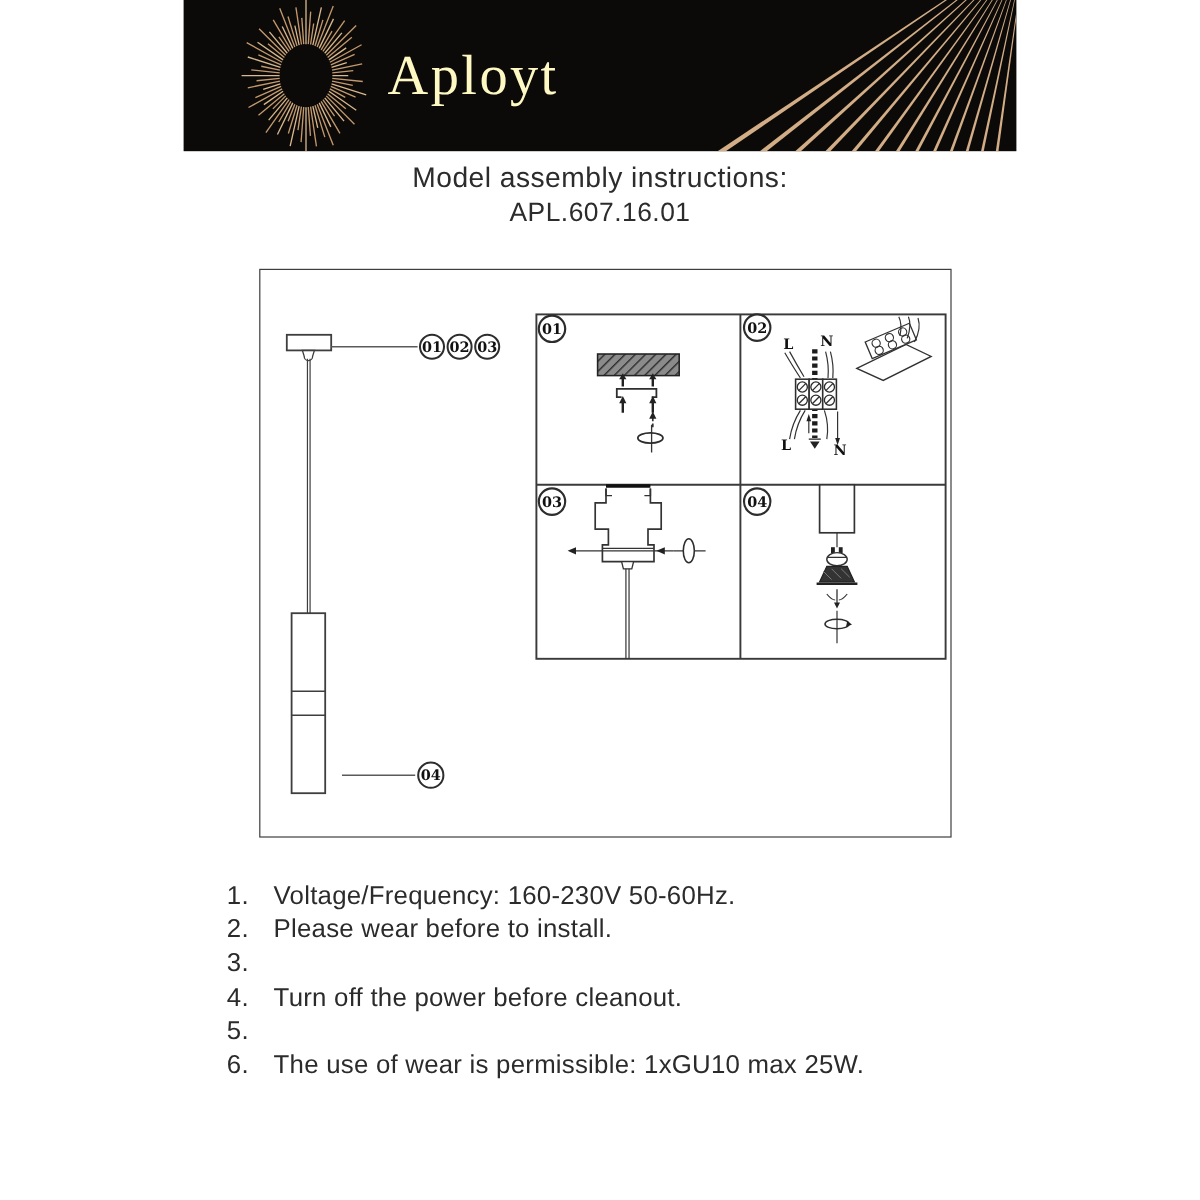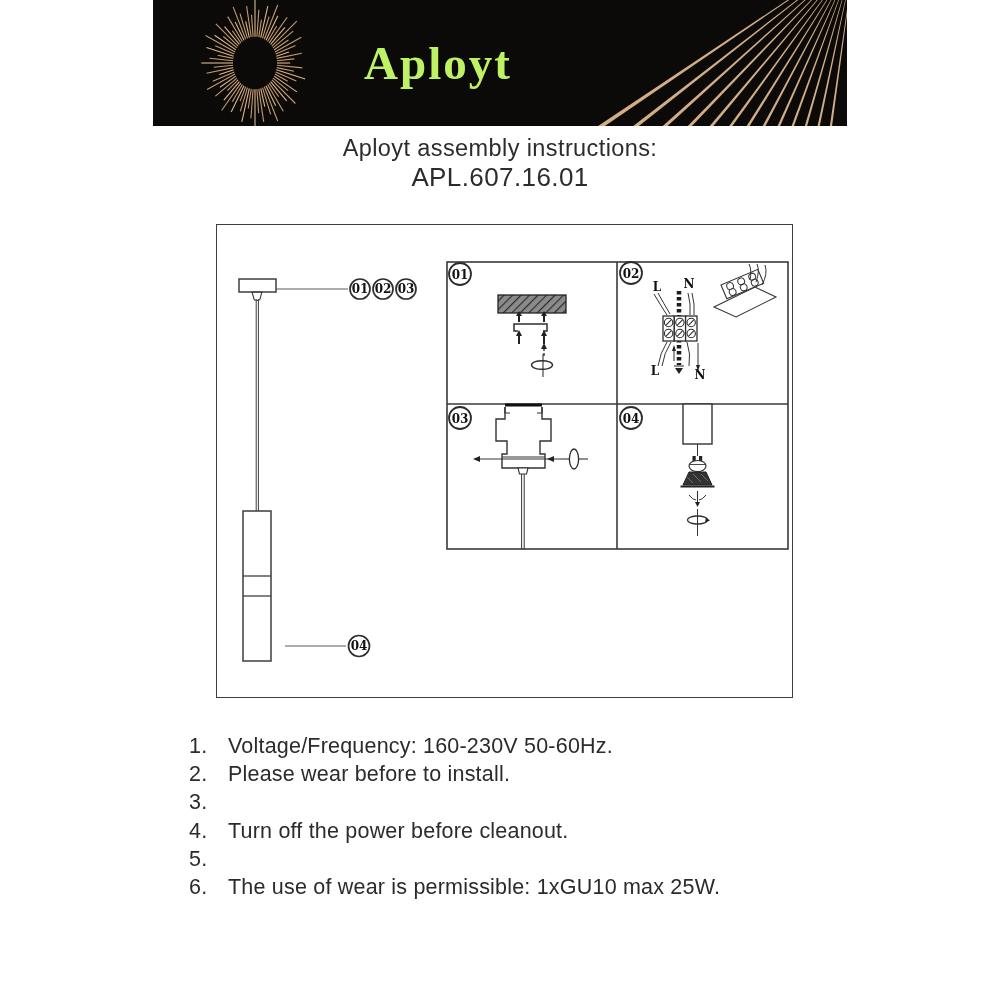--- a/index.html
+++ b/index.html
@@ -4,28 +4,28 @@
 <style>
   html,body{margin:0;padding:0;background:#ffffff;}
   .page{position:relative;width:1000px;height:1000px;background:#ffffff;overflow:hidden;
         font-family:"Liberation Sans",sans-serif;color:#2b2b2b;}
 
   
   .header-bar{position:absolute;left:153px;top:0;width:694px;height:126px;
               background:#0c0a08;overflow:hidden;}
   .sunburst{position:absolute;left:30px;top:0;}
   .brand{position:absolute;left:170px;top:28px;width:230px;height:70px;
-         font-family:"Liberation Serif",serif;font-size:47px;font-weight:700;
-         color:#bef264;letter-spacing:2px;line-height:70px;text-align:center;}
+         font-family:"Liberation Serif",serif;font-size:47px;font-weight:400;
+         color:#fef9c3;letter-spacing:2px;line-height:70px;}
   .fan{position:absolute;right:0;top:0;}
 
   
   .title-wrap{position:absolute;left:0;top:133px;width:1000px;text-align:center;}
   .title-line1{font-size:23.5px;font-weight:500;letter-spacing:0.4px;color:#2c2c2c;line-height:30px;}
-  .title-line2{font-size:26px;font-weight:500;letter-spacing:0.4px;color:#2c2c2c;line-height:28px;}
+  .title-line2{font-size:22px;font-weight:500;letter-spacing:0.4px;color:#2c2c2c;line-height:28px;}
 
   
   .diagram-box{position:absolute;left:216px;top:224px;width:575px;height:472px;
                border:1.6px solid #3e3e3e;background:#fff;}
   .diagram-box svg{display:block;}
   text.badge{font-family:"DejaVu Serif",serif;font-weight:bold;font-size:12px;}
   text.wire-label{font-family:"DejaVu Serif",serif;font-weight:bold;font-size:12px;}
 
   
   .instructions{position:absolute;left:189px;top:732px;}
@@ -125,21 +125,21 @@
         <polygon points="288,-45 59.8,265.1 63.6,267.9" fill="#d2ad86"></polygon>
         <polygon points="288,-45 38.7,248.4 42.4,251.5" fill="#d2ad86"></polygon>
         <polygon points="288,-45 18.8,230.3 22.3,233.6" fill="#d2ad86"></polygon>
         <polygon points="288,-45 0.3,210.8 3.5,214.4" fill="#d2ad86"></polygon>
         <polygon points="288,-45 -16.9,190.1 -13.9,193.9" fill="#d2ad86"></polygon>
         <polygon points="288,-45 -32.5,168.3 -29.8,172.3" fill="#d2ad86"></polygon>
       </svg>
   </div>
 
   <div class="title-wrap">
-    <div class="title-line1">Aployt assembly instructions:</div>
+    <div class="title-line1">Model assembly instructions:</div>
     <div class="title-line2">APL.607.16.01</div>
   </div>
 
   <div class="diagram-box">
     <svg width="575" height="472" viewBox="0 0 575 472">
       <defs>
         <pattern id="hatch" width="6" height="6" patternUnits="userSpaceOnUse" patternTransform="rotate(45)">
           <rect width="6" height="6" fill="#8b8b8b"></rect>
           <line x1="0" y1="0" x2="0" y2="6" stroke="#2e2e2e" stroke-width="2.4"></line>
         </pattern>

